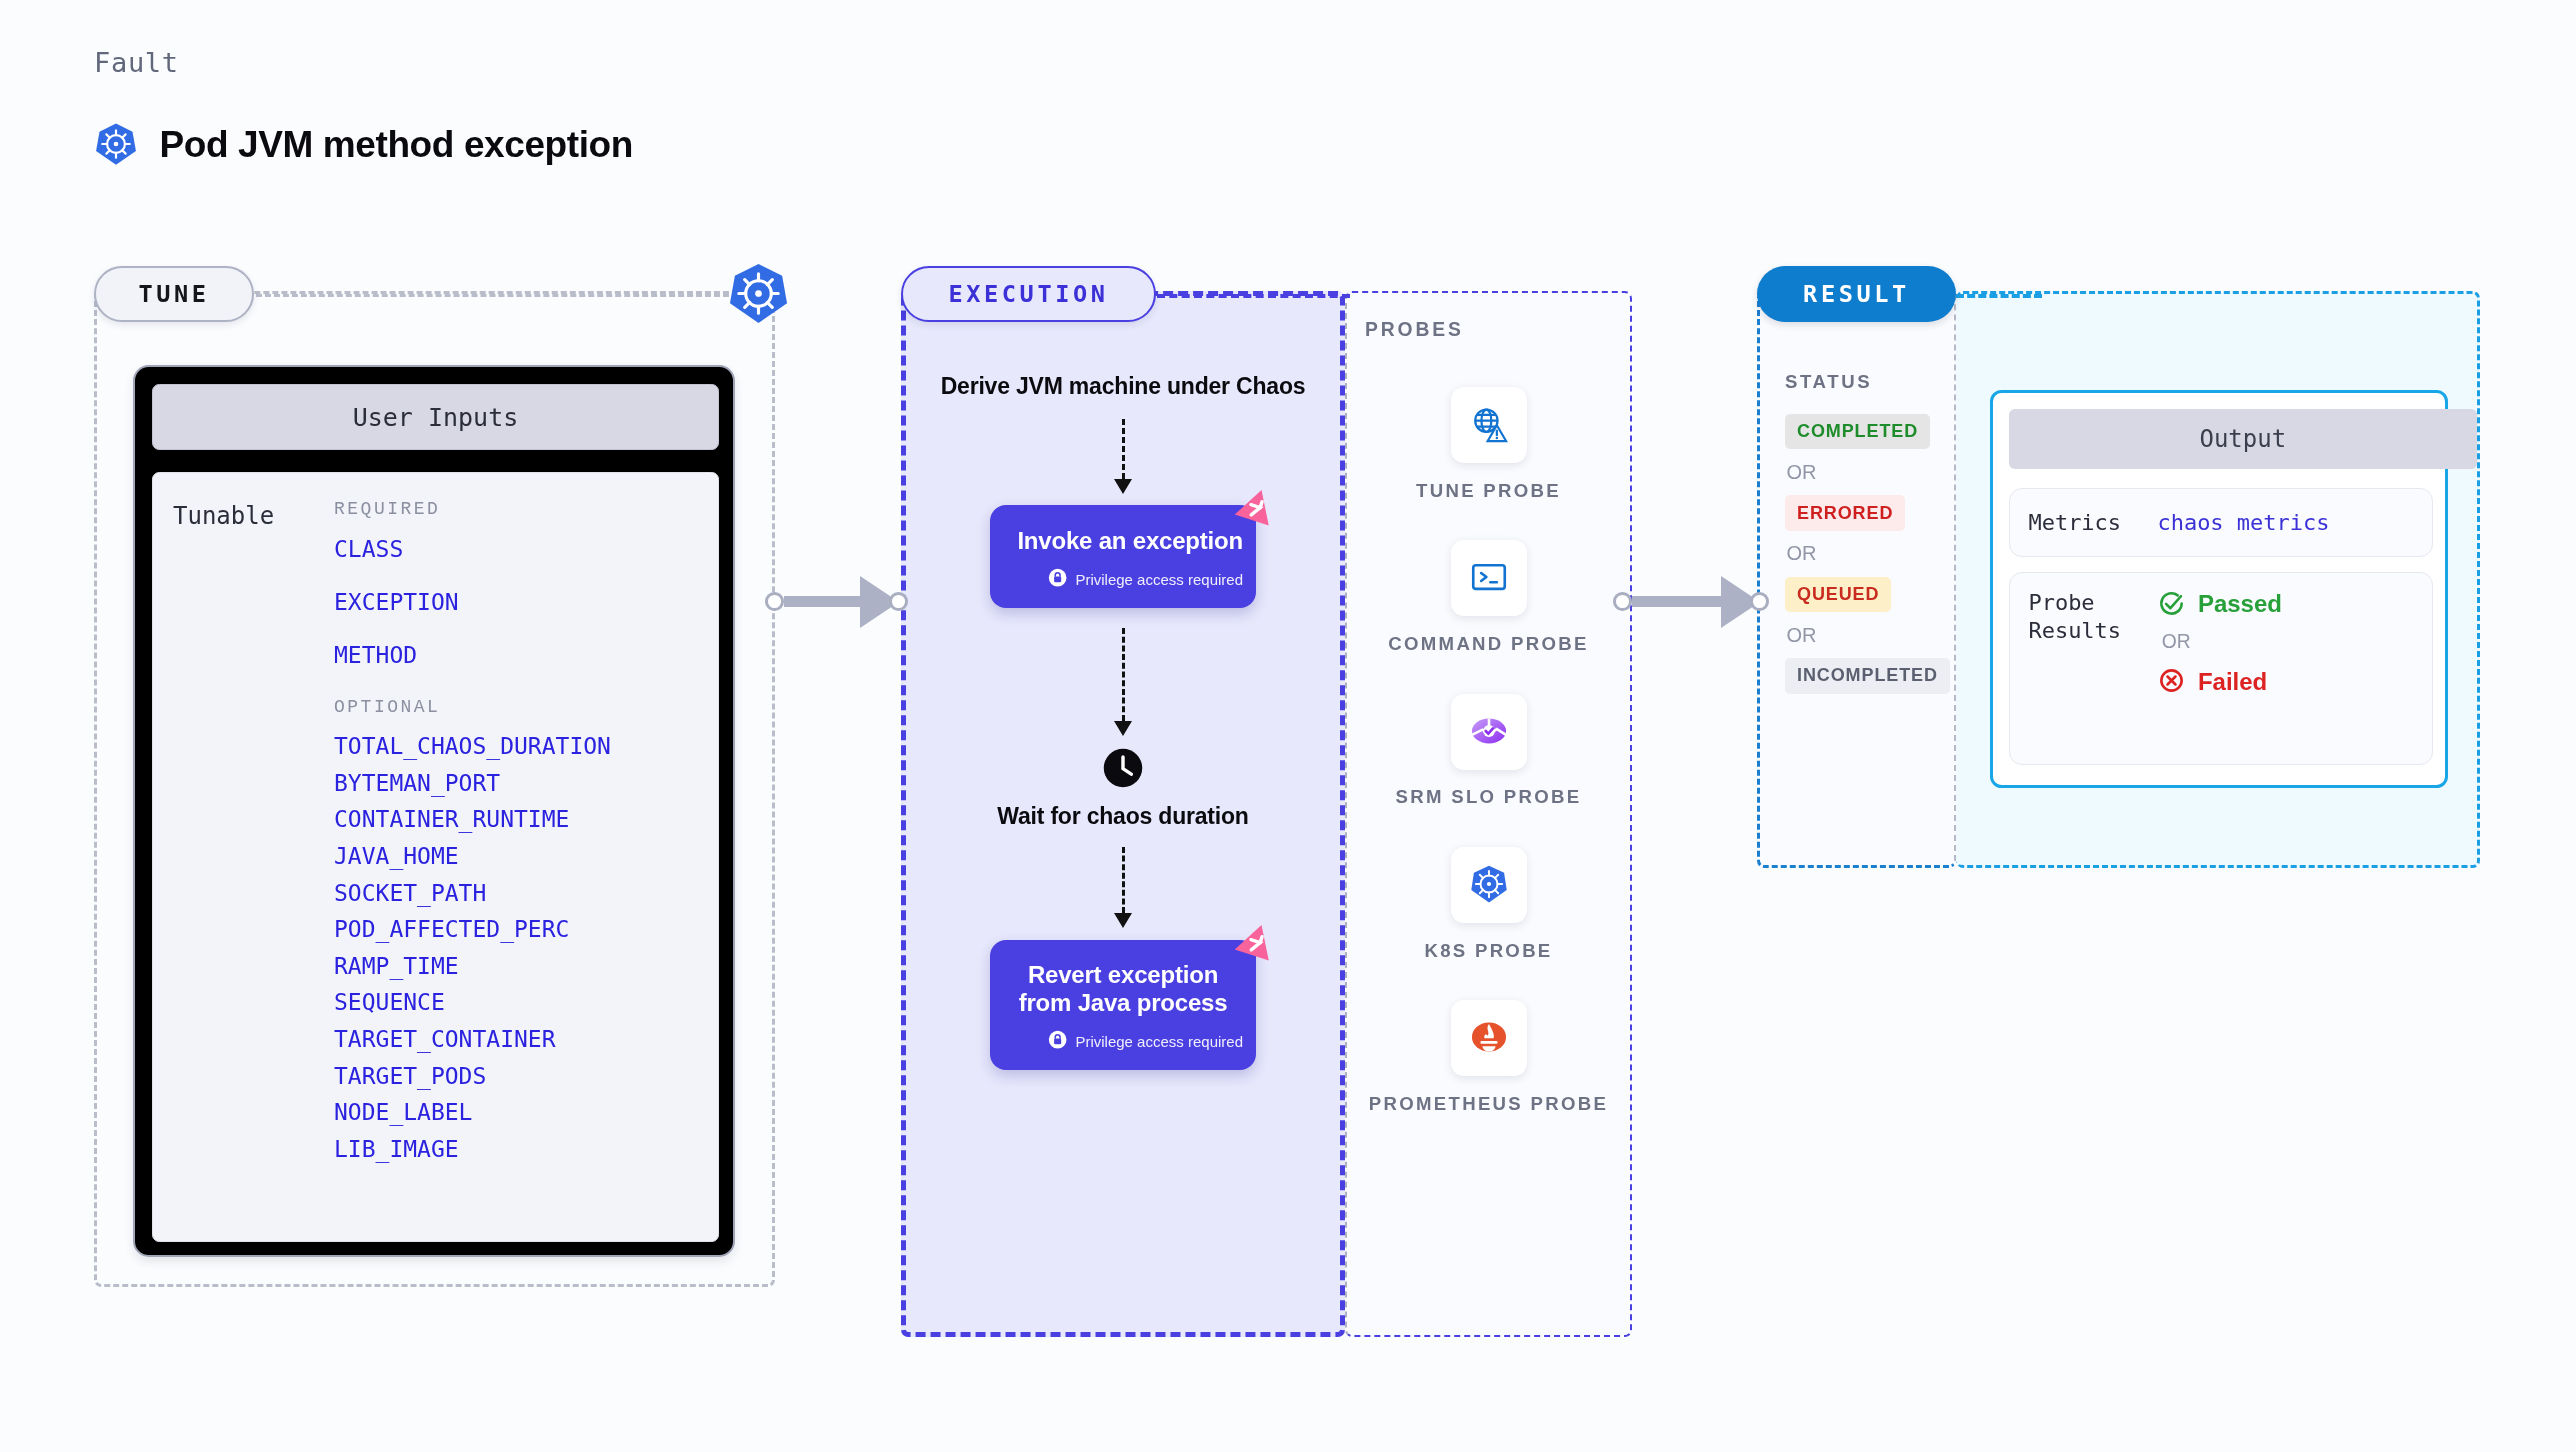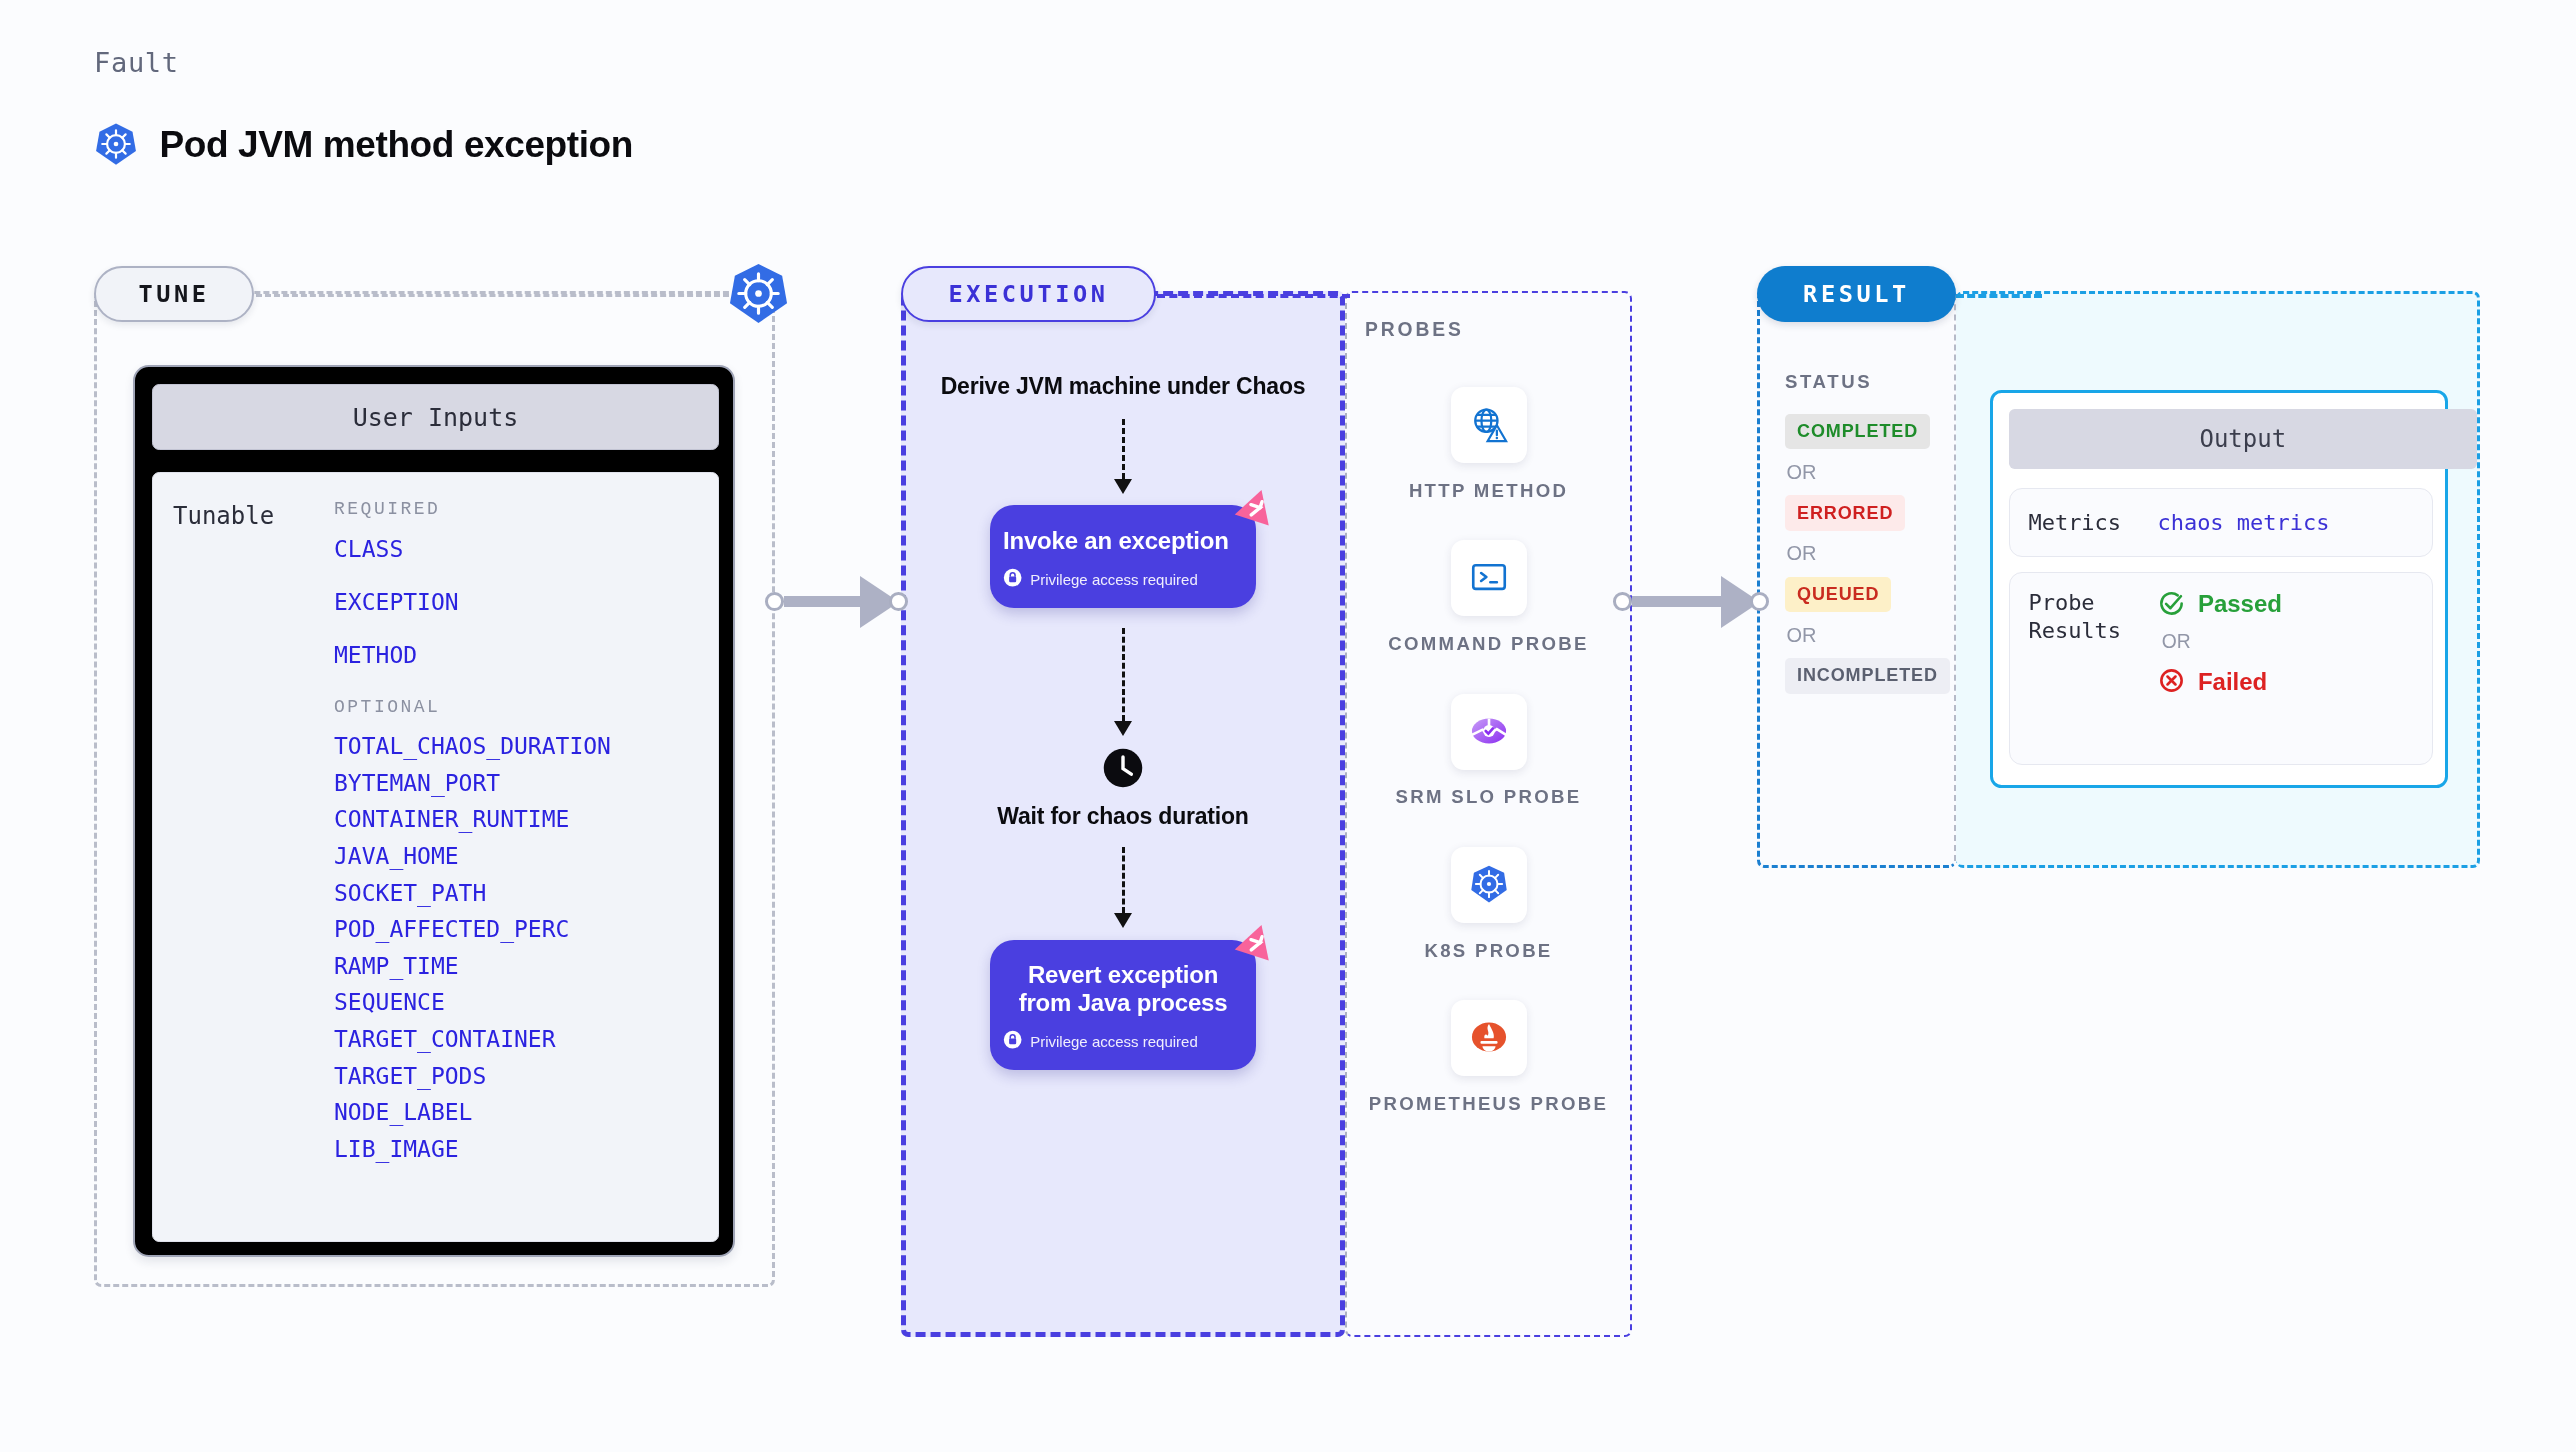--- a/index.html
+++ b/index.html
@@ -120,23 +120,23 @@
     font-size: 23px; font-weight: bold; color: #0b0b0f; text-align: center;
     line-height: 1.18; letter-spacing: -0.2px;
   }
   .dashed-arrow { position: relative; width: 2.9px; display: flex; flex-direction: column; align-items: center; }
   .dashed-arrow .line { width: 0; border-left: 3.6px dashed #111; }
   .dashed-arrow .tip {
     width: 0; height: 0; border-left: 9.3px solid transparent; border-right: 9.3px solid transparent;
     border-top: 15.8px solid #111;
   }
   .exec-box {
-    position: relative; width: 266px; border-radius: 24px; background: #4a3fe0;
+    position: relative; width: 266px; border-radius: 16px; background: #4a3fe0;
     box-shadow: 0 5.7px 13px rgba(40,35,140,.22);
-    display: flex; flex-direction: column; align-items: flex-start; justify-content: center;
+    display: flex; flex-direction: column; align-items: flex-end; justify-content: center;
     padding: 21.5px 13px 18.6px;
   }
   .exec-box-title {
     color: #fff; font-size: 24px; font-weight: bold; text-align: center;
     line-height: 1.14; letter-spacing: -0.2px;
   }
   .priv-row { display: flex; align-items: center; gap: 7.9px; margin-top: 14.3px; }
   .priv-text { color: #f0eefd; font-size: 15px; }
   .litmus-badge { position: absolute; right: -21.5px; top: -20px; width: 44px; height: 44px; }
   .clock-icon { width: 44px; height: 44px; }
@@ -374,21 +374,21 @@
               <circle cx="28" cy="27" r="17"></circle>
               <ellipse cx="28" cy="27" rx="7.5" ry="17"></ellipse>
               <path d="M11 27 H45 M13.5 18 H42.5 M13.5 36 H42.5"></path>
             </g>
             <path d="M44 34 L58 58 H30 Z" fill="#fff" stroke="#1273d1" stroke-width="3.4"></path>
             <path d="M44 42 V49" stroke="#1273d1" stroke-width="3.4" stroke-linecap="round"></path>
             <circle cx="44" cy="53.5" r="1.9" fill="#1273d1"></circle>
           </svg>
         </span>
       </div>
-      <div class="probe-label">HTTP METHOD</div>
+      <div class="probe-label">TUNE PROBE</div>
     </div>
 
     <div class="probe-item">
       <div class="probe-tile">
         <span>
           <svg width="42" height="42" viewBox="0 0 64 64">
             <rect x="8" y="14" width="48" height="36" rx="4" fill="none" stroke="#1273d1" stroke-width="4"></rect>
             <path d="M20 26 L28 32 L20 38 M34 40 H44" fill="none" stroke="#1273d1" stroke-width="4" stroke-linecap="round" stroke-linejoin="round"></path>
           </svg>
         </span>

